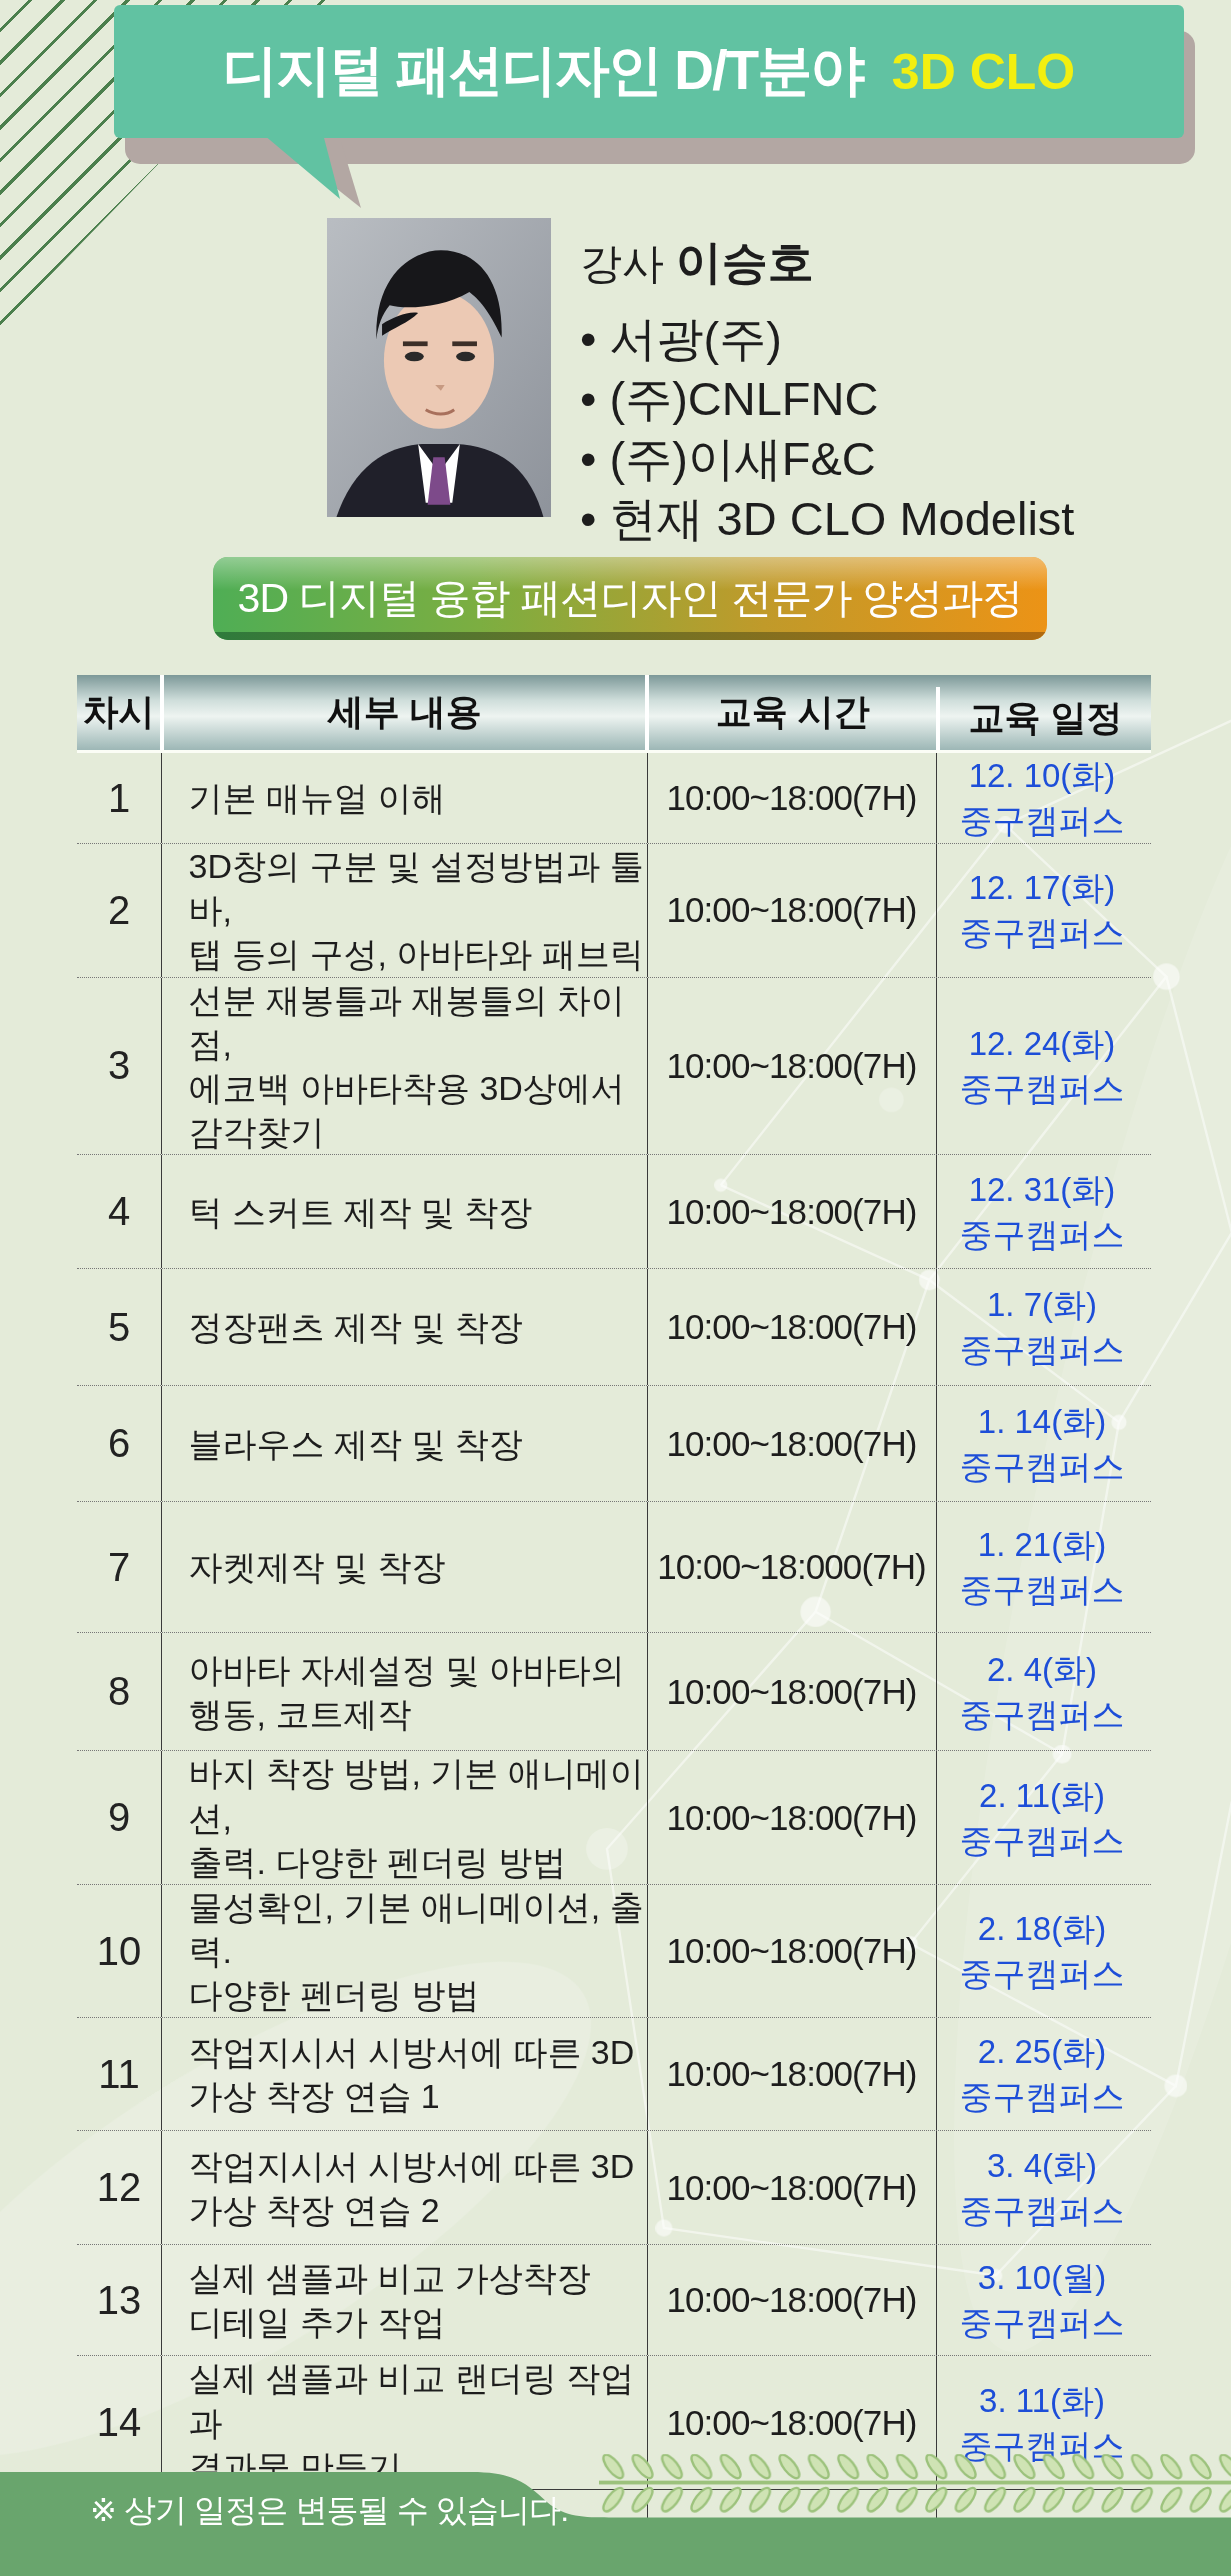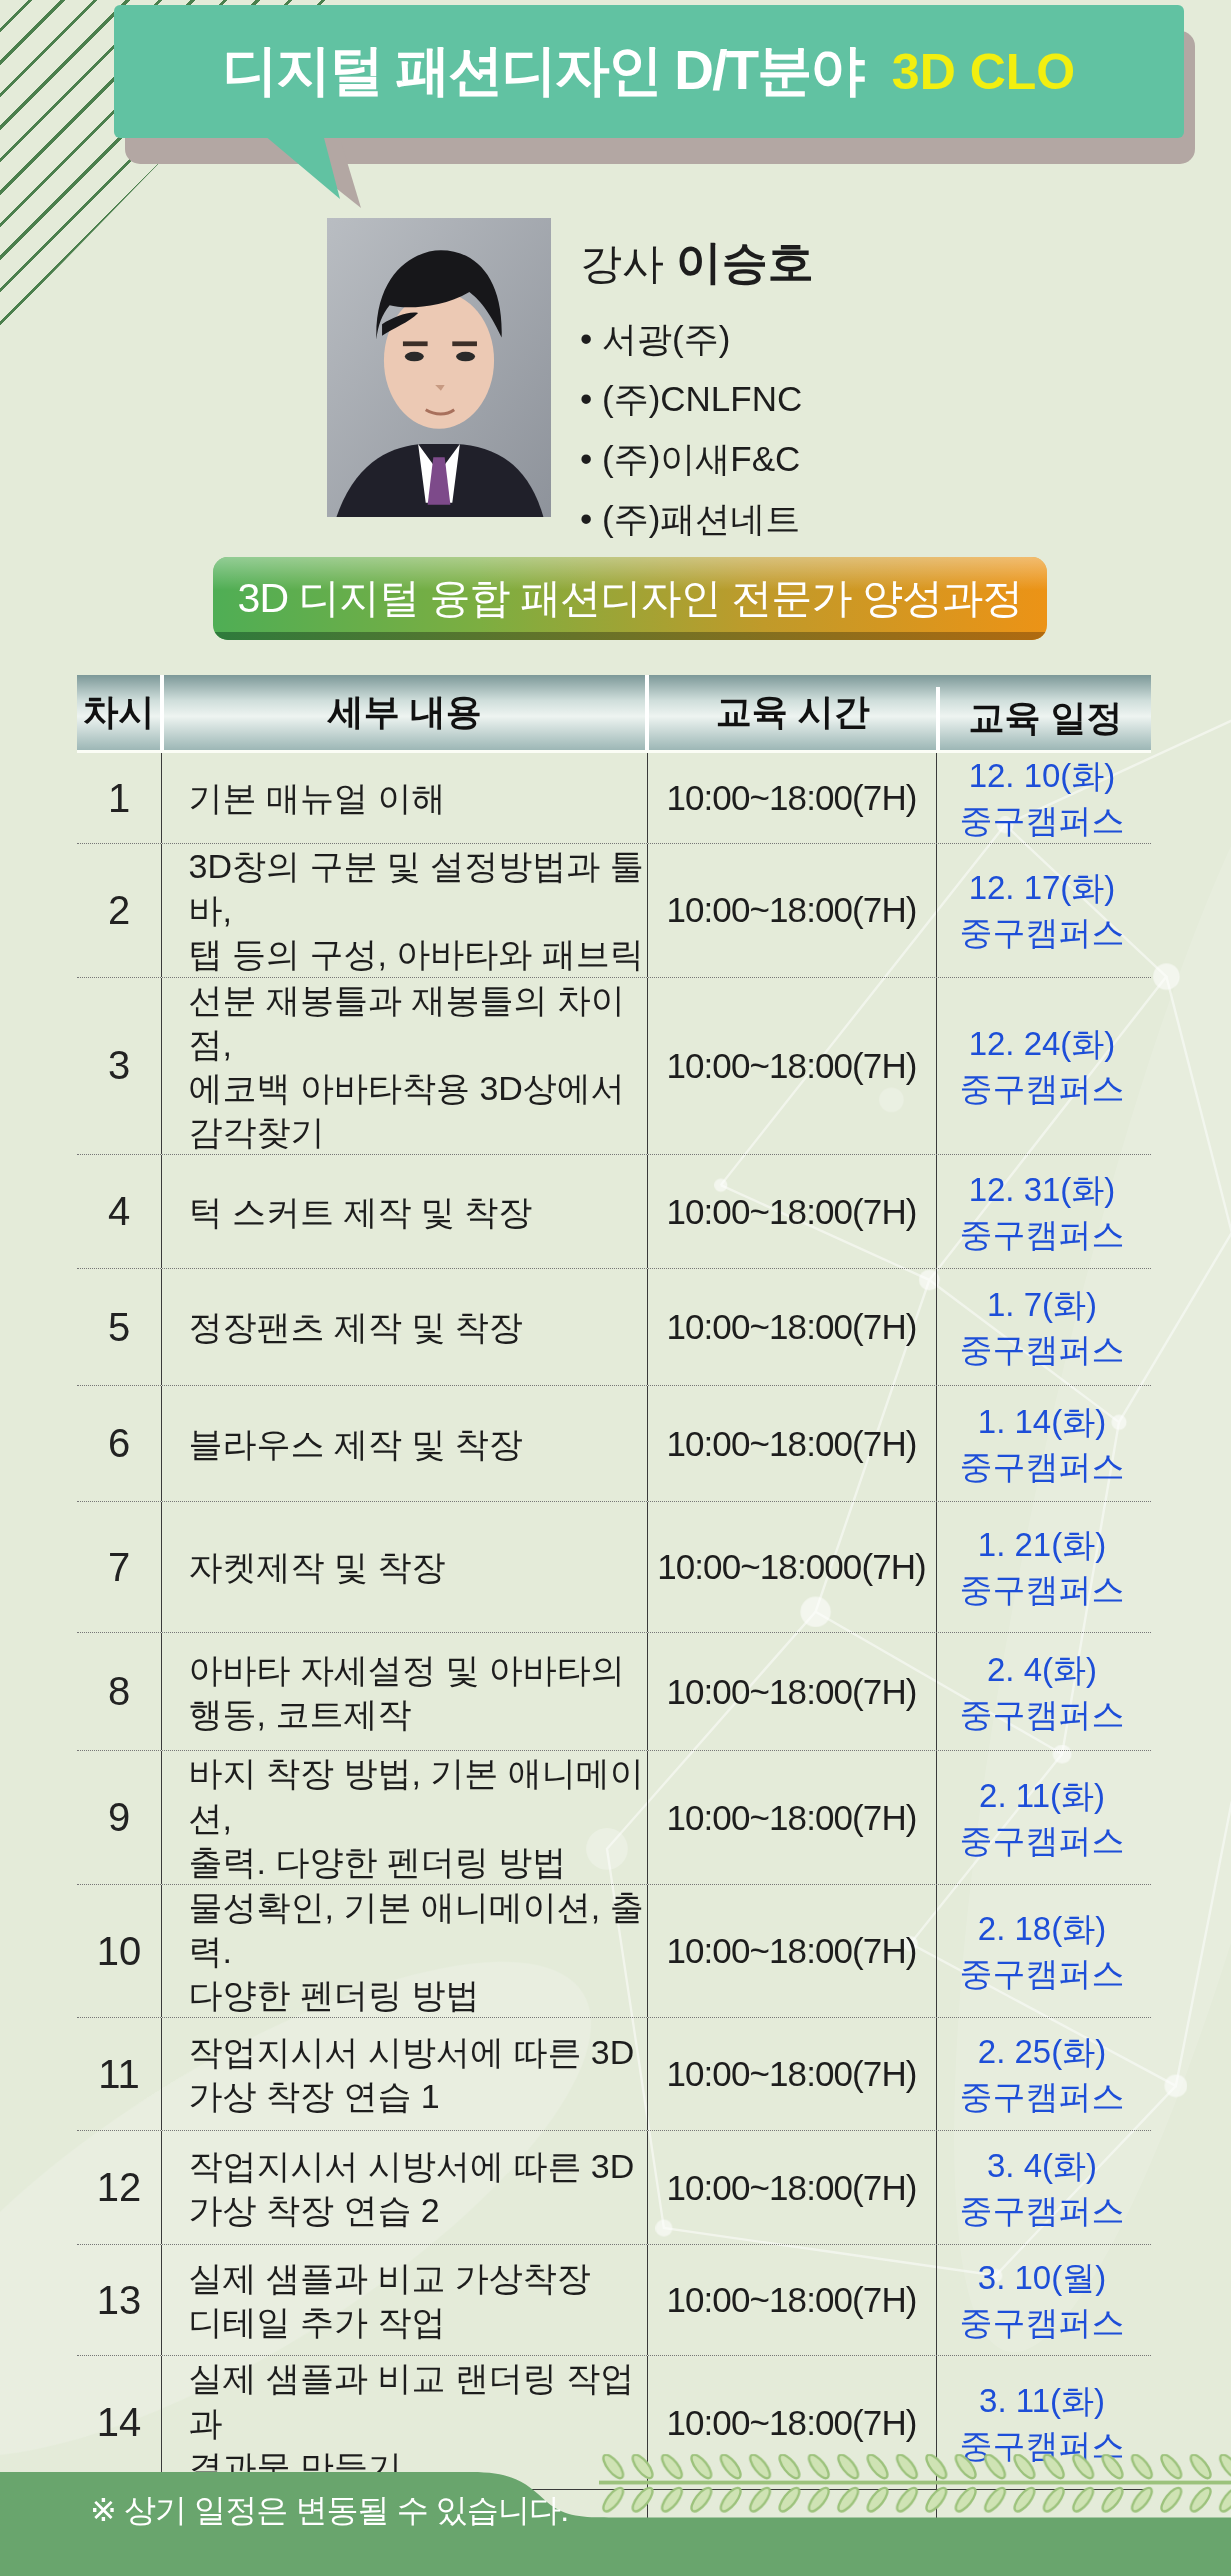--- a/index.html
+++ b/index.html
@@ -20,21 +20,21 @@
   .tail{position:absolute;left:264px;top:135px;width:76px;height:64px;background:#61c2a2;
     clip-path:polygon(0 0,78% 0,100% 100%);}
   .main-title{color:#ffffff;font-size:55px;font-weight:bold;letter-spacing:-1.9px;white-space:nowrap;}
   .main-title .accent{color:#f2ef10;font-size:50px;margin-left:28.4px;letter-spacing:0;}
 
   
   #photo{position:absolute;left:327px;top:218px;width:224px;height:299px;}
   #inst{position:absolute;left:580px;top:232px;width:607px;color:#1d1d1d;}
   .inst-name-line{font-size:42px;margin-bottom:15px;}
   .inst-name-line b{font-size:46px;font-weight:bold;}
-  .cred{font-size:35px;line-height:60px;white-space:nowrap;}
+  .cred{font-size:47px;line-height:60px;white-space:nowrap;}
 
   
   #banner{position:absolute;left:213px;top:557px;width:834px;height:83px;border-radius:15px;
     background:linear-gradient(90deg,#4fae55 0%,#7cae41 32%,#c09a2a 66%,#ec9316 100%);
     display:flex;align-items:center;justify-content:center;overflow:hidden;}
   #banner::before{content:"";position:absolute;left:0;top:0;right:0;height:40%;
     background:linear-gradient(180deg,rgba(255,255,255,.38),rgba(255,255,255,0));border-radius:15px 15px 0 0;}
   #banner::after{content:"";position:absolute;left:0;bottom:0;right:0;height:8.5px;
     background:linear-gradient(90deg,#2e7a3c,#b06a10);}
   #banner .btxt{position:relative;color:#fff;font-size:41px;font-weight:normal;letter-spacing:-0.9px;white-space:nowrap;}
@@ -111,21 +111,20 @@
 
   <div id="inst">
     <div class="inst-name-line">
       <span>강사 </span>
       <b>이승호</b>
     </div>
     <div>
         <div class="cred">• 서광(주)</div>
         <div class="cred">• (주)CNLFNC</div>
         <div class="cred">• (주)이새F&amp;C</div>
-        <div class="cred">• (주)패션네트</div>
         <div class="cred">• 현재 3D CLO Modelist</div>
       </div>
   </div>
 
   <div id="banner">
     <div class="btxt">3D 디지털 융합 패션디자인 전문가 양성과정</div>
   </div>
 
   <svg id="decor" viewBox="0 0 1299 2717" width="1232" height="2576">
     <g opacity="0.5" stroke="#ffffff" stroke-width="2.5" fill="none">

